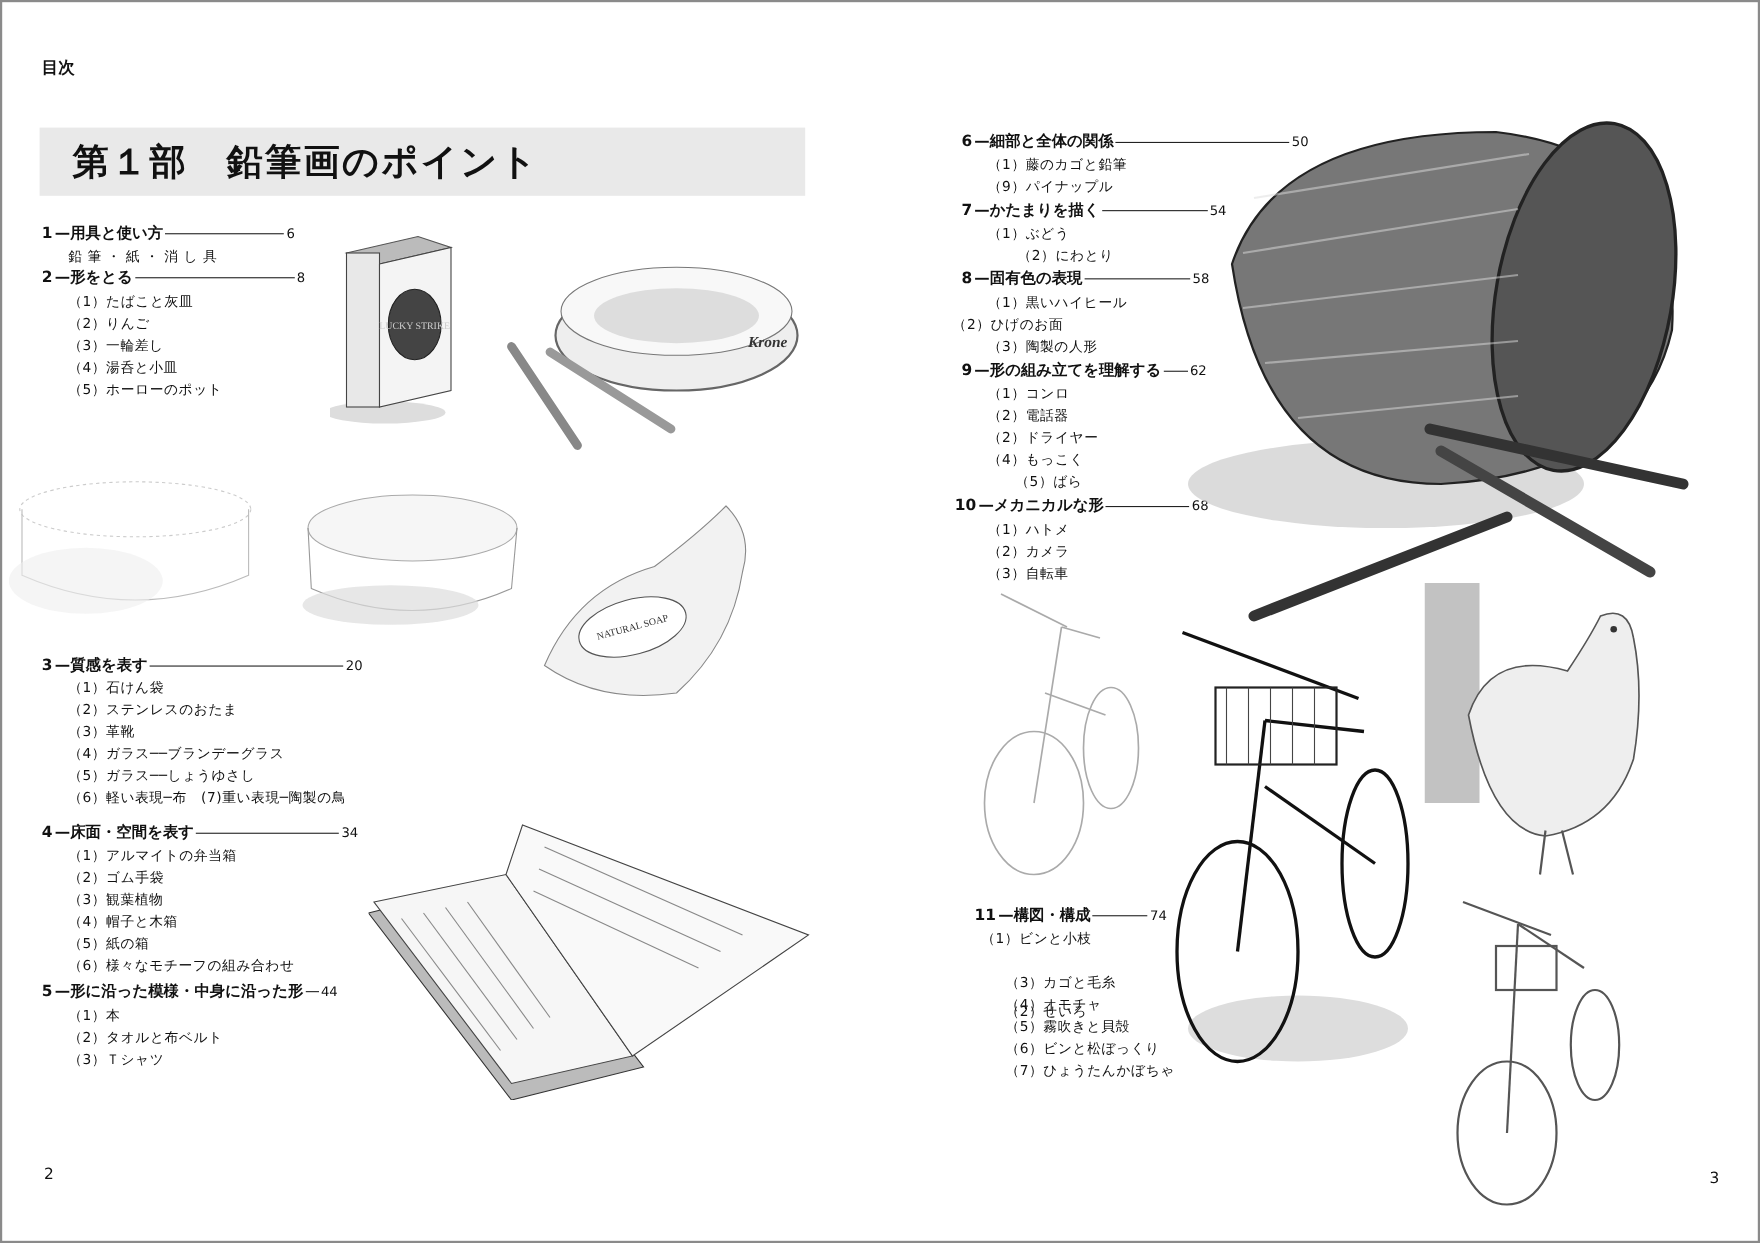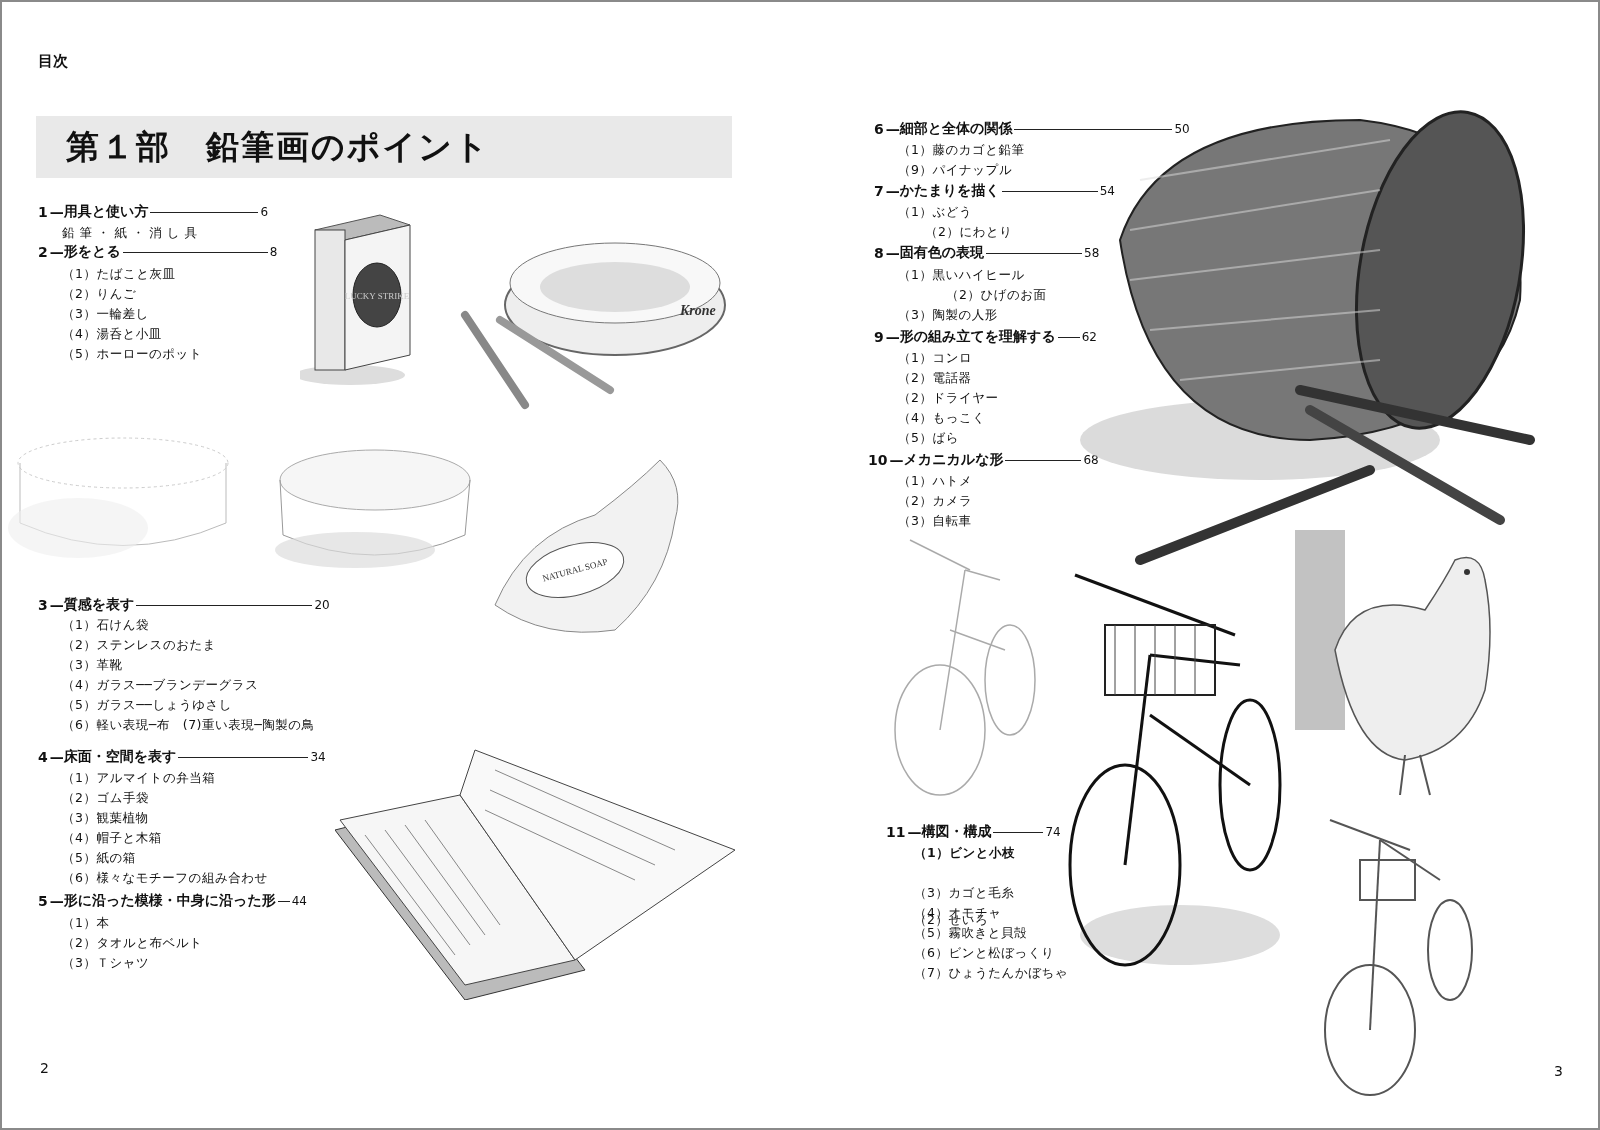--- a/index.html
+++ b/index.html
@@ -119,55 +119,55 @@
 <div class="sub" style="left:925px;top:224px;">（2）にわとり</div>
 
 <div class="sec" style="left:874px;top:244px;">
   <span class="num">8</span>
     <span>—</span>
   <span>固有色の表現</span>
   <span class="rule" style="width:96px"></span>
   <span class="page">58</span>
 </div>
 <div class="sub" style="left:898px;top:267px;">（1）黒いハイヒール</div>
-<div class="sub" style="left:946px;top:287px;">（2）ひげのお面</div>
+<div class="sub" style="left:866px;top:287px;">（2）ひげのお面</div>
 <div class="sub" style="left:898px;top:307px;">（3）陶製の人形</div>
 
 <div class="sec" style="left:874px;top:328px;">
   <span class="num">9</span>
     <span>—</span>
   <span>形の組み立てを理解する</span>
   <span class="rule" style="width:22px"></span>
   <span class="page">62</span>
 </div>
 <div class="sub" style="left:898px;top:350px;">（1）コンロ</div>
 <div class="sub" style="left:898px;top:370px;">（2）電話器</div>
 <div class="sub" style="left:898px;top:390px;">（2）ドライヤー</div>
 <div class="sub" style="left:898px;top:410px;">（4）もっこく</div>
-<div class="sub" style="left:898px;top:430px;">（5）ばら</div>
+<div class="sub" style="left:923px;top:430px;">（5）ばら</div>
 
 <div class="sec" style="left:868px;top:451px;justify-content:space-between;">
   <span class="num">10</span>
     <span>—</span>
   <span>メカニカルな形</span>
   <span class="rule" style="width:76px"></span>
   <span class="page">68</span>
 </div>
 <div class="sub" style="left:898px;top:473px;text-align:center;">（1）ハトメ</div>
 <div class="sub" style="left:898px;top:493px;">（2）カメラ</div>
 <div class="sub" style="left:898px;top:513px;">（3）自転車</div>
 
 <div class="sec" style="left:886px;top:823px;">
   <span class="num">11</span>
     <span>—</span>
   <span>構図・構成</span>
   <span class="rule" style="width:50px"></span>
   <span class="page">74</span>
 </div>
-<div class="sub" style="left:914px;top:845px;font-weight:bold;">（1）ビンと小枝</div>
+<div class="sub" style="left:892px;top:845px;">（1）ビンと小枝</div>
 <div class="sub" style="left:914px;top:912px;">（2）せいろ</div>
 <div class="sub" style="left:914px;top:885px;">（3）カゴと毛糸</div>
 <div class="sub" style="left:914px;top:905px;">（4）オモチャ</div>
 <div class="sub" style="left:914px;top:925px;">（5）霧吹きと貝殻</div>
 <div class="sub" style="left:914px;top:945px;">（6）ビンと松ぼっくり</div>
 <div class="sub" style="left:914px;top:965px;">（7）ひょうたんかぼちゃ</div>
 
 <div class="ill" style="left:300px;top:200px;width:135px;height:190px;">
   <svg viewBox="0 0 135 190">
     <ellipse cx="50" cy="175" rx="55" ry="10" fill="#ddd"></ellipse>

